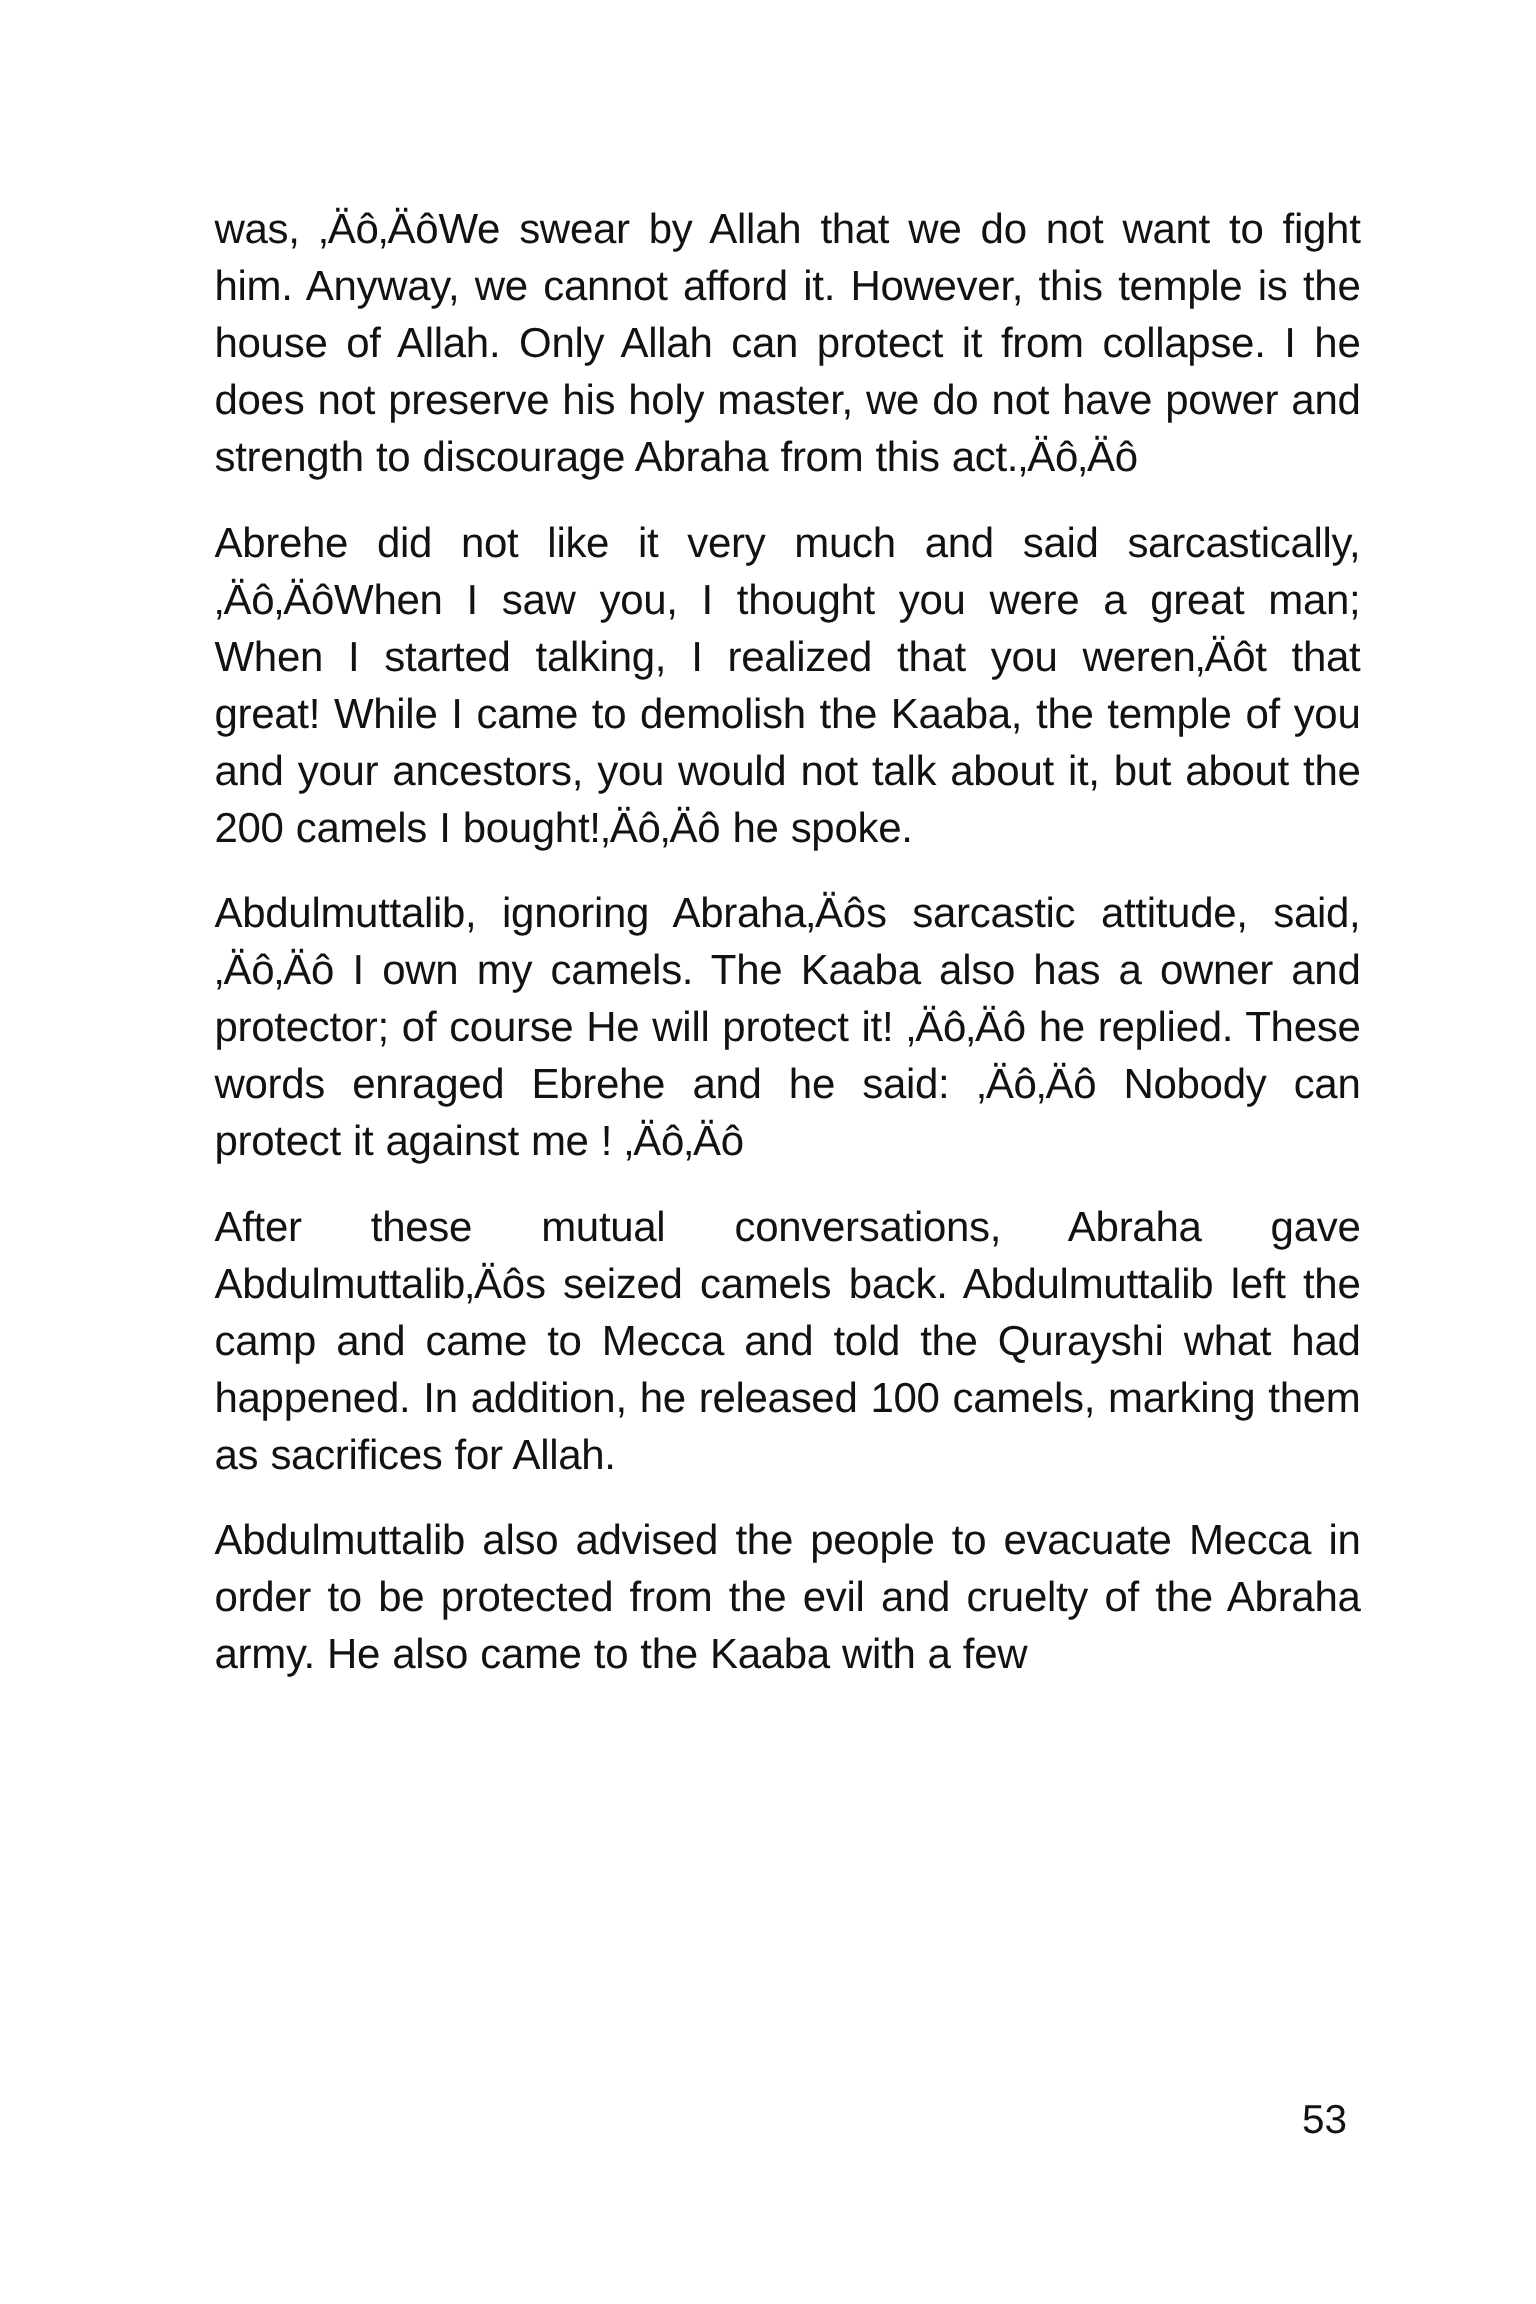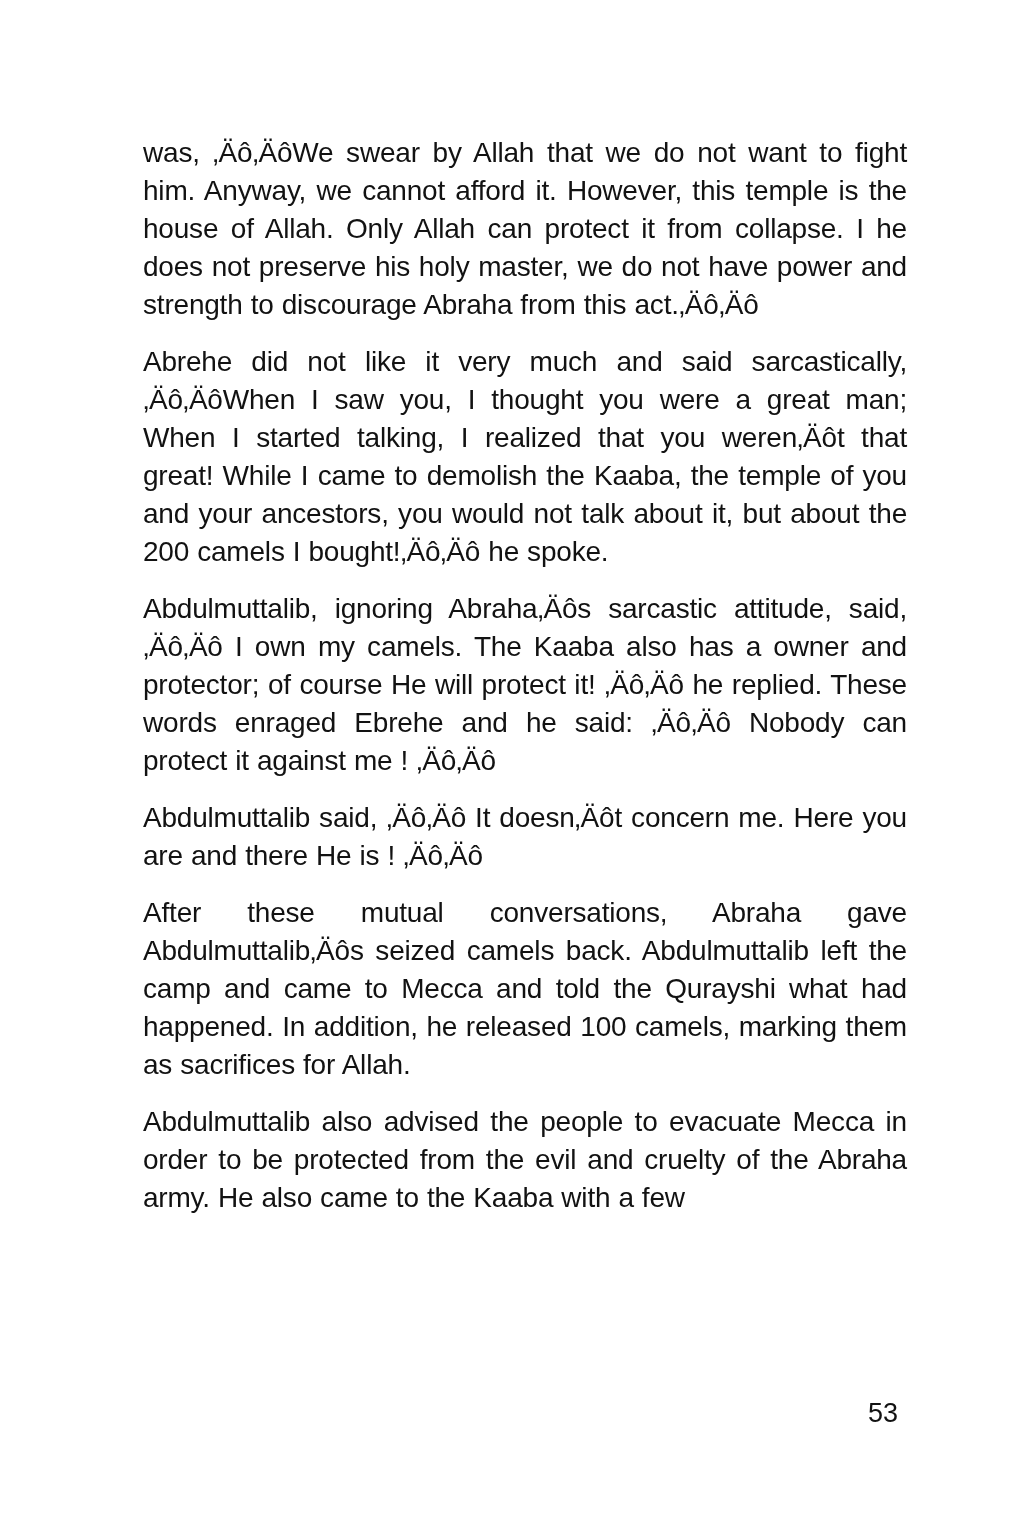--- a/index.html
+++ b/index.html
@@ -51,18 +51,17 @@
   }
 </style>
 </head>
 <body>
 
 <div class="page">
   <div class="text-block">
     <p>was, ‚Äô‚ÄôWe swear by Allah that we do not want to fight him. Anyway, we cannot afford it. However, this temple is the house of Allah. Only Allah can protect it from collapse. I he does not preserve his holy master, we do not have power and strength to discourage Abraha from this act.‚Äô‚Äô</p>
     <p>Abrehe did not like it very much and said sarcastically, ‚Äô‚ÄôWhen I saw you, I thought you were a great man; When I started talking, I realized that you weren‚Äôt that great! While I came to demolish the Kaaba, the temple of you and your ancestors, you would not talk about it, but about the 200 camels I bought!‚Äô‚Äô he spoke.</p>
     <p>Abdulmuttalib, ignoring Abraha‚Äôs sarcastic attitude, said, ‚Äô‚Äô I own my camels. The Kaaba also has a owner and protector; of course He will protect it! ‚Äô‚Äô he replied. These words enraged Ebrehe and he said: ‚Äô‚Äô Nobody can protect it against me ! ‚Äô‚Äô</p>
-    <p>Abdulmuttalib said, ‚Äô‚Äô It doesn‚Äôt concern me. Here you are and there He is ! ‚Äô‚Äô</p>
     <p>After these mutual conversations, Abraha gave Abdulmuttalib‚Äôs seized camels back. Abdulmuttalib left the camp and came to Mecca and told the Qurayshi what had happened. In addition, he released 100 camels, marking them as sacrifices for Allah.</p>
     <p>Abdulmuttalib also advised the people to evacuate Mecca in order to be protected from the evil and cruelty of the Abraha army. He also came to the Kaaba with a few</p>
   </div>
   <div class="page-number">53</div>
 </div>
 
 </body></html>

